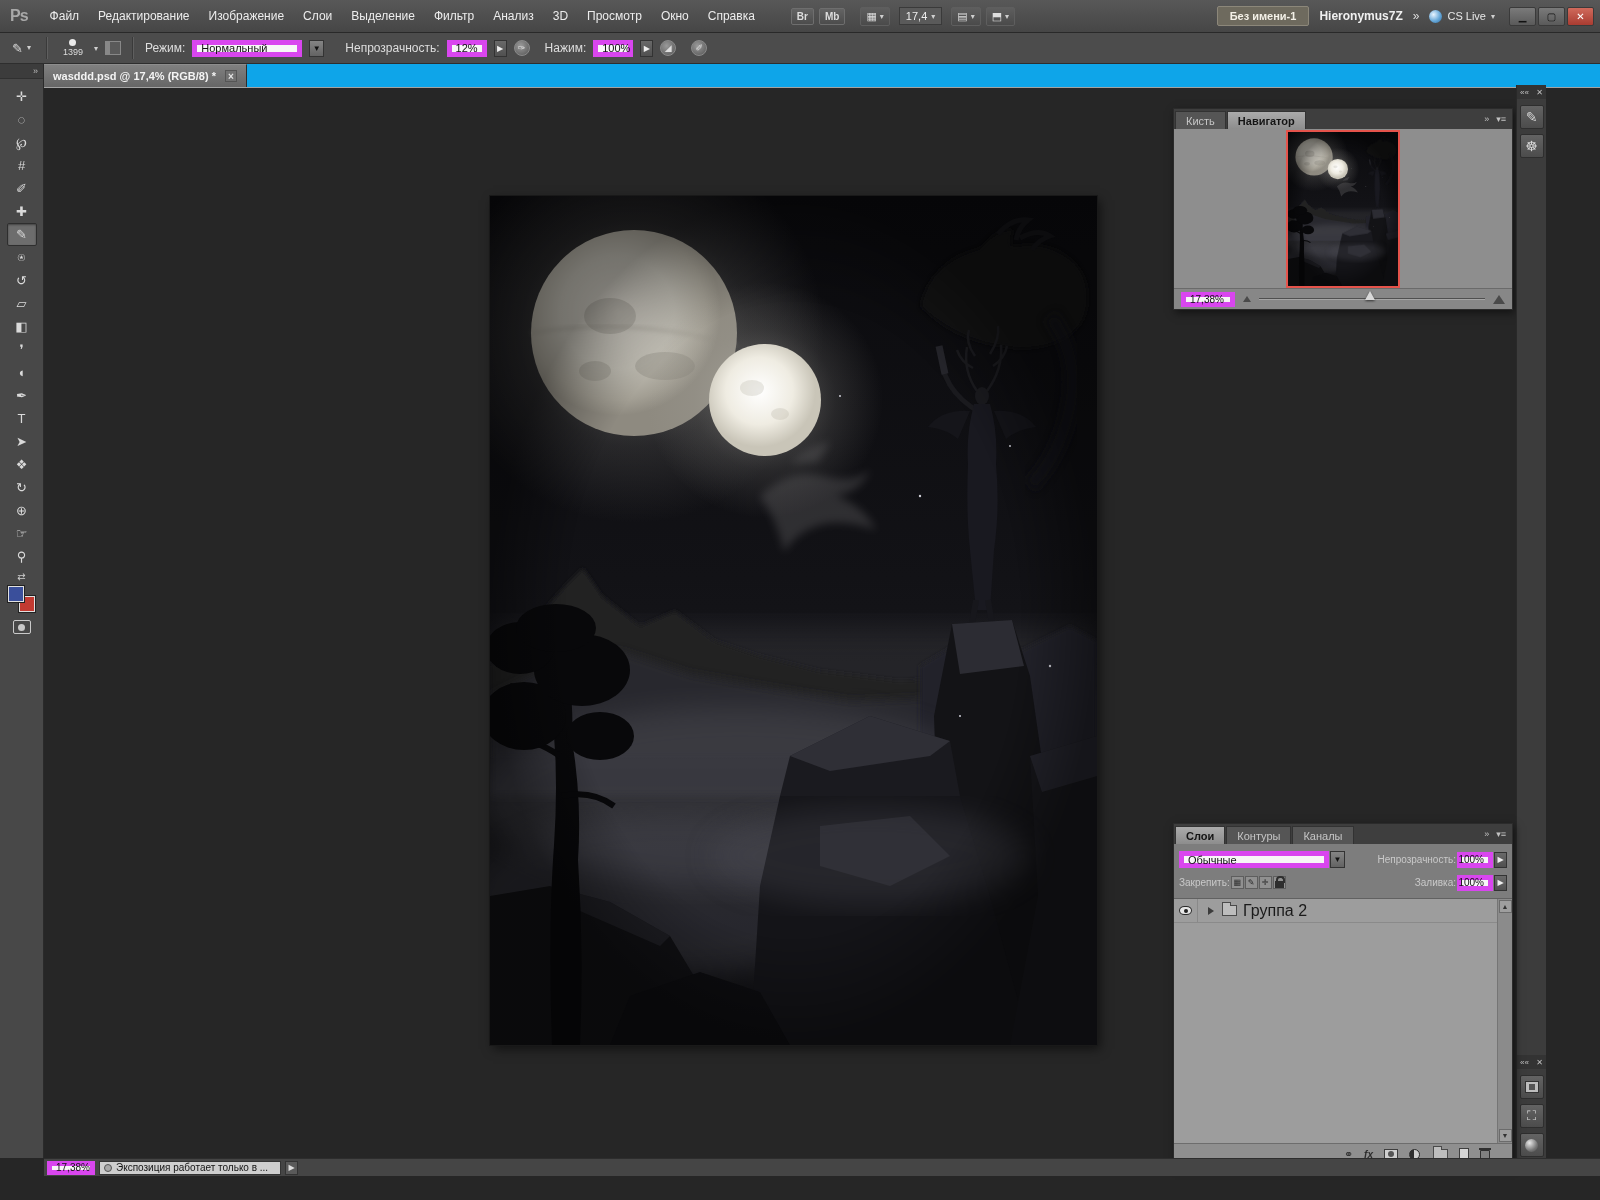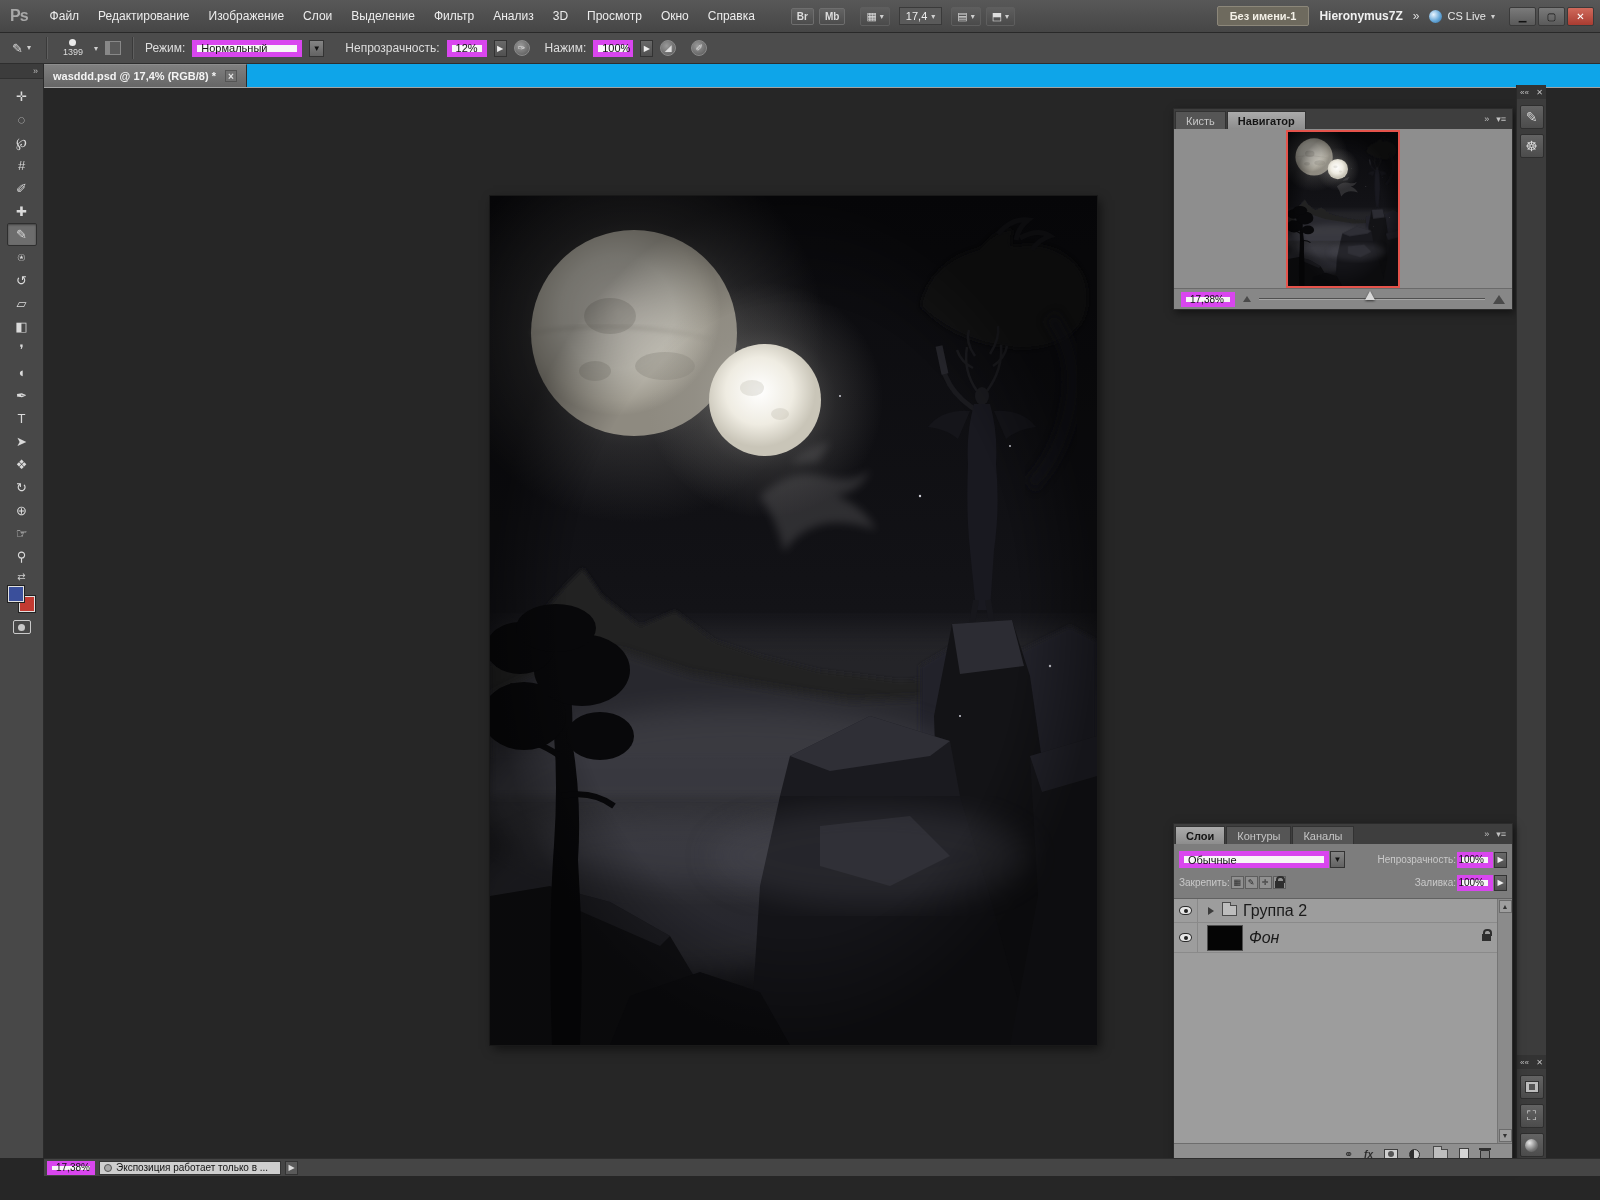--- a/index.html
+++ b/index.html
@@ -554,28 +554,20 @@
   <div class="lp-list">
     <div class="lp-rows">
       <div class="layer-row">
         <span class="eye-cell">
             <span class="eye"></span>
           </span>
         <span class="tri"></span>
         <span class="folder-ic"></span>
         <span>Группа 2</span>
       </div>
-      <div class="layer-row bg-row">
-        <span class="eye-cell">
-            <span class="eye"></span>
-          </span>
-        <span class="bg-thumb"></span>
-        <span style="font-style:italic;">Фон</span>
-        <span class="lock-shape"></span>
-      </div>
     </div>
     <div class="lp-scroll">
       <span class="scroll-btn">▲</span>
       <span class="scroll-btn">▼</span>
     </div>
   </div>
   <div class="lp-footer">
     <span class="f-ic">⚭</span>
     <span class="fx-ic">fx</span>
     <span class="mask-ic"></span>

